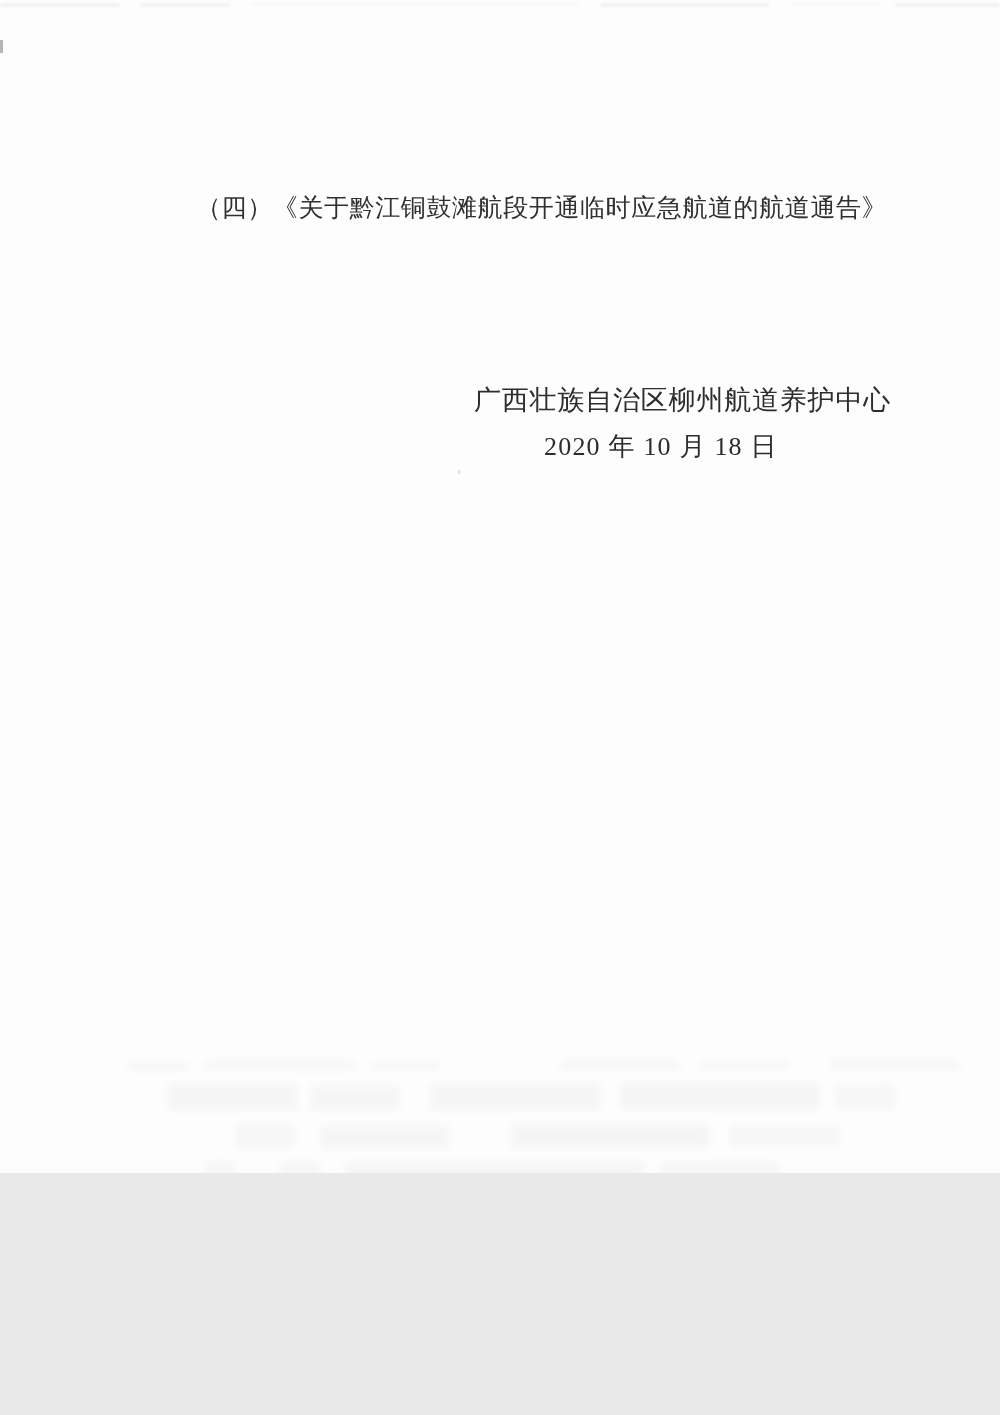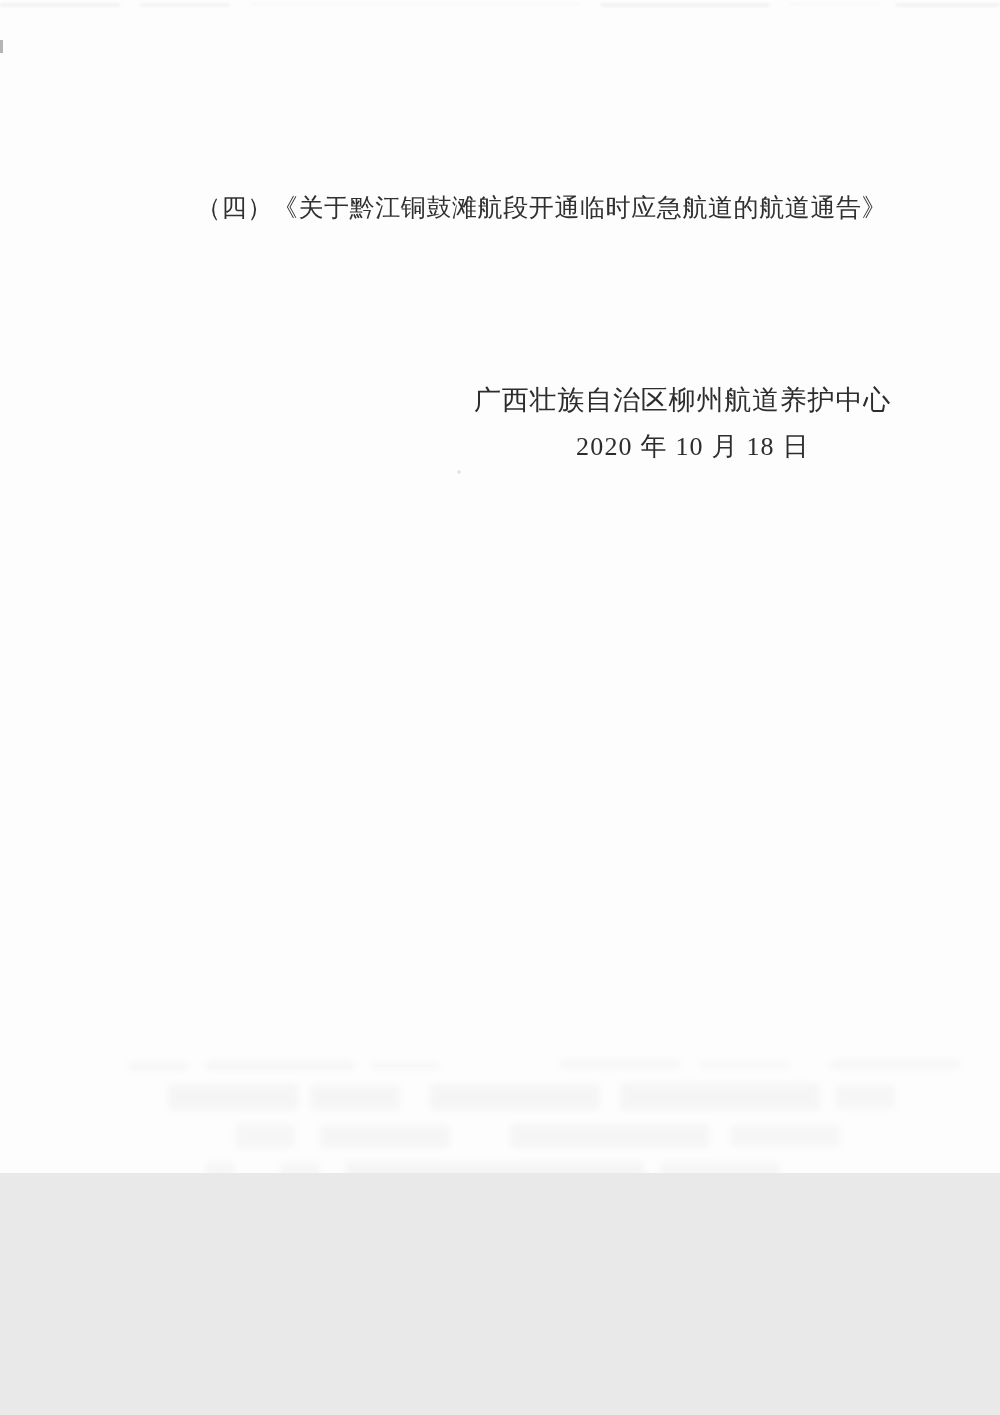--- a/index.html
+++ b/index.html
@@ -37,21 +37,20 @@
     color: #2d2d2d;
   }
   .sig-date {
     position: absolute;
     left: 544px;
     top: 429px;
     font-size: 26px;
     letter-spacing: 1.2px;
     white-space: nowrap;
     color: #2d2d2d;
-    margin-left: 32px;
   }
 
   
   .page-num {
     position: absolute;
     left: 833px;
     top: 1291px;
     font-size: 23px;
     letter-spacing: 7px;
     color: #3a3a3a;

